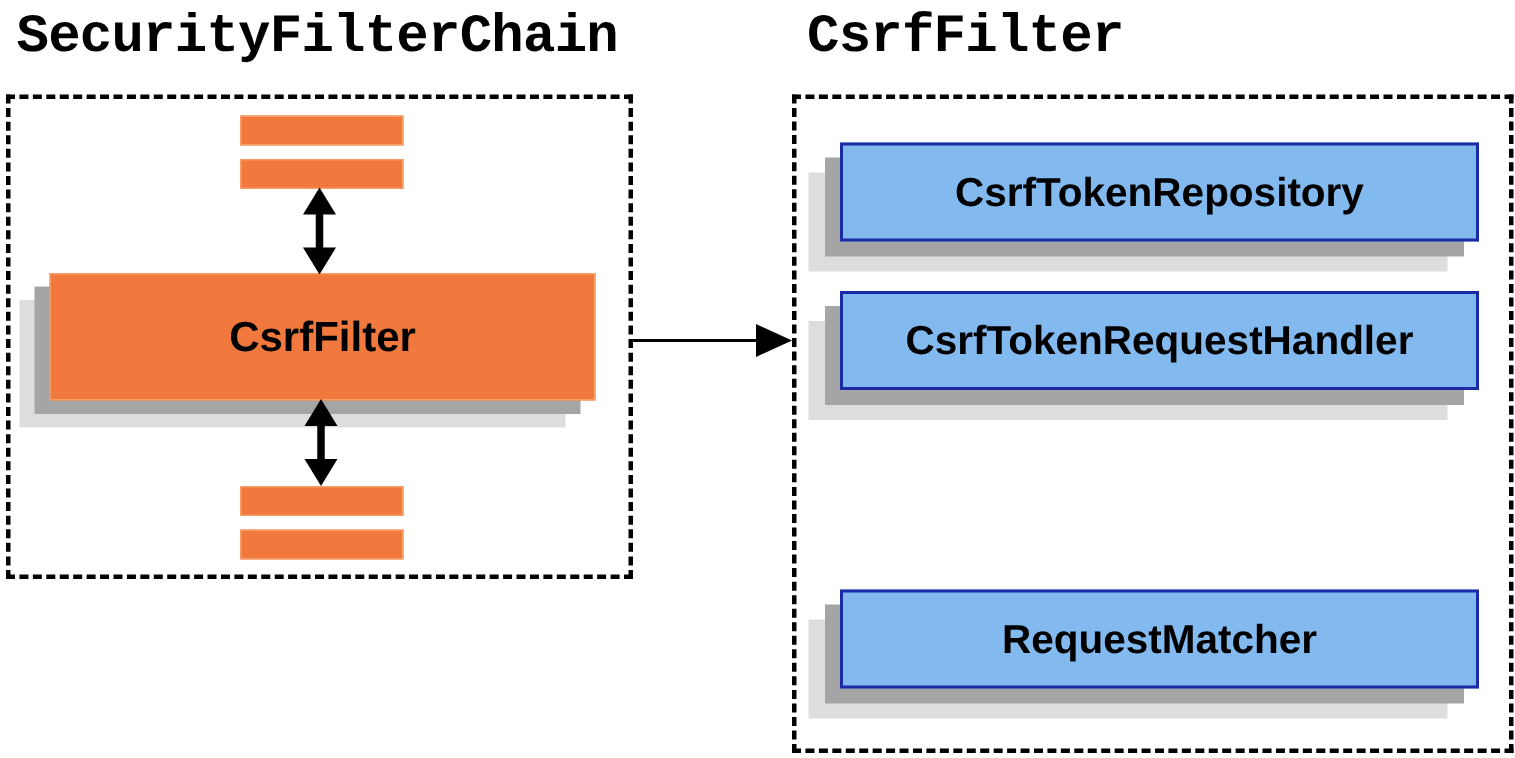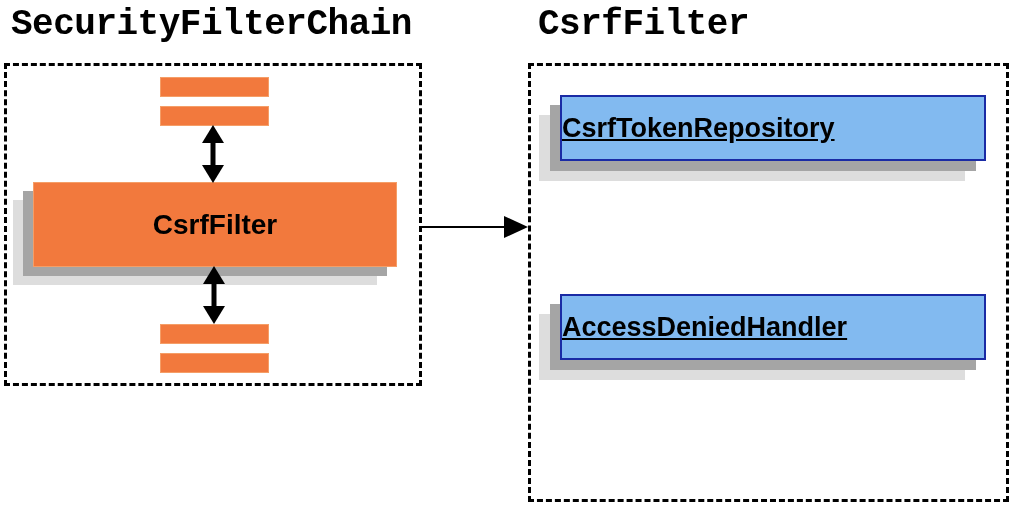--- a/index.html
+++ b/index.html
@@ -59,22 +59,22 @@
     display:flex;align-items:center;justify-content:center;
     font-size:28px;font-weight:bold;
   }
 
   .component-box{
     position:absolute;
     left:29px;width:426px;height:66px;
     background:var(--blue-fill);
     border:2px solid var(--blue-border);
     box-shadow:-10px 10px 0 0 var(--shadow-dark), -21px 20px 0 0 var(--shadow-light);
-    display:flex;align-items:center;
-    font-size:27px;font-weight:bold;text-decoration:underline;
+    display:flex;align-items:center;justify-content:center;
+    font-size:27px;font-weight:bold;
   }
   #component-0{top:29px;}
   #component-1{top:128px;}
   #component-2{top:228px;}
   #component-3{top:327px;}
 
   .arrow-svg{position:absolute;overflow:visible;}
   #arrow-top{left:199px;top:125px;}
   #arrow-bottom{left:200px;top:266px;}
   #connector-arrow{left:420px;top:213px;}
@@ -97,22 +97,25 @@
 
   <div class="filter-bar" id="bar-bottom-1"></div>
   <div class="filter-bar" id="bar-bottom-2"></div>
 </div>
 
 <div class="dashed-container" id="right-container">
 
   <div class="component-box" id="component-0">
     <span>CsrfTokenRepository</span>
   </div>
-  <div class="component-box" id="component-2">
-    <span>AccessDeniedHandler</span>
+  <div class="component-box" id="component-1">
+    <span>CsrfTokenRequestHandler</span>
+  </div>
+  <div class="component-box" id="component-3">
+    <span>RequestMatcher</span>
   </div>
 </div>
 
 <svg class="arrow-svg" id="arrow-top" width="28" height="58" viewBox="0 0 28 58">
   <line x1="14" y1="13" x2="14" y2="45" stroke="#000" stroke-width="5"></line>
   <polygon points="14,0 25,18 3,18" fill="#000"></polygon>
   <polygon points="14,58 25,40 3,40" fill="#000"></polygon>
 </svg>
 
 <svg class="arrow-svg" id="arrow-bottom" width="28" height="58" viewBox="0 0 28 58">

